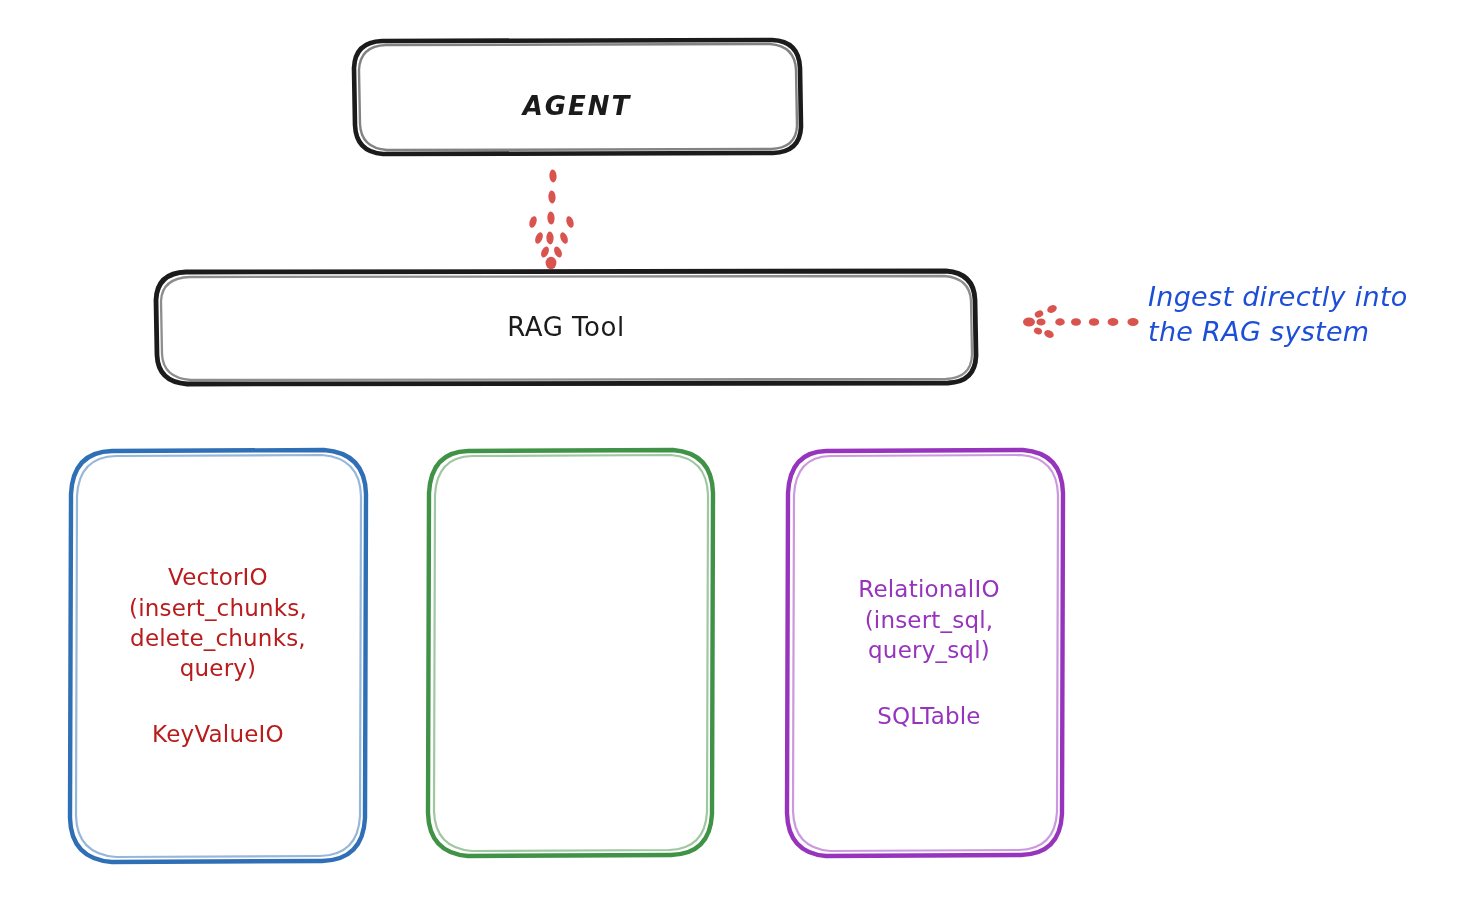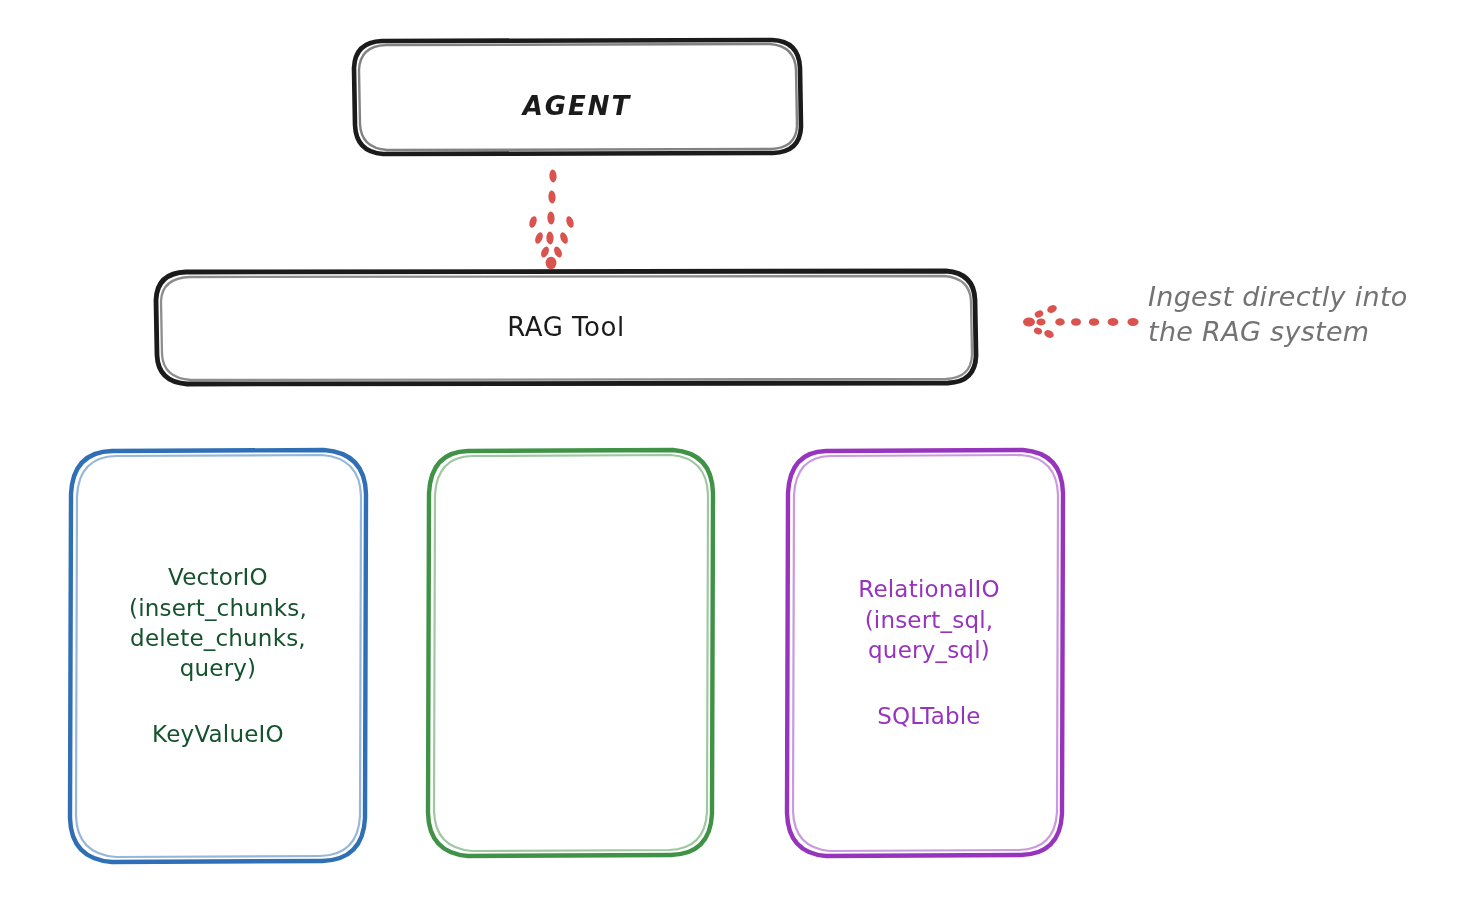--- a/index.html
+++ b/index.html
@@ -77,31 +77,31 @@
     white-space: pre-line;
     text-align: center;
     letter-spacing: 0.2px;
     padding: 0 8px;
   }
   .store-sub {
     display: block;
     margin-top: 1.55em;
     font-size: 23px;
   }
-  #node-vector .store-label { color: #14532d; }
+  #node-vector .store-label { color: #b91c1c; }
   #node-keyvalue .store-label { color: #3f9246; }
   #node-relational .store-label { color: #9734bd; }
 
   
   #annotation {
     position: absolute;
     left: 1148px;
     top: 279px;
     width: 330px;
-    color: #737373;
+    color: #1d4ed8;
     font-family: "DejaVu Sans", sans-serif;
     font-style: italic;
     font-size: 27px;
     font-weight: 500;
     line-height: 1.3;
     white-space: pre-line;
     text-align: left;
     letter-spacing: 0.3px;
   }
 </style>

